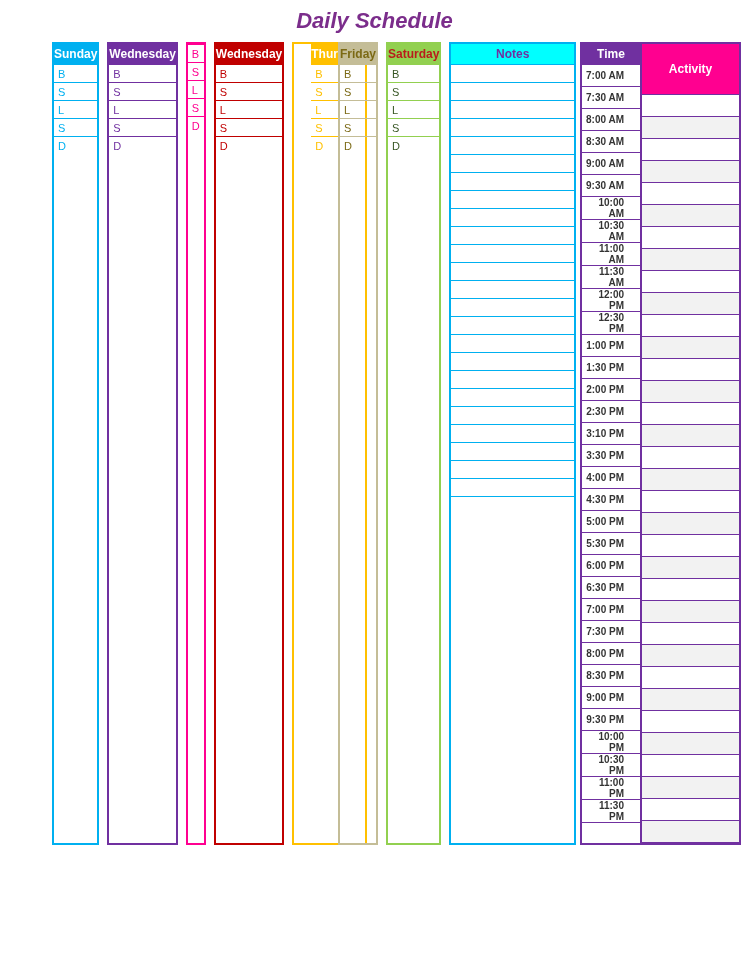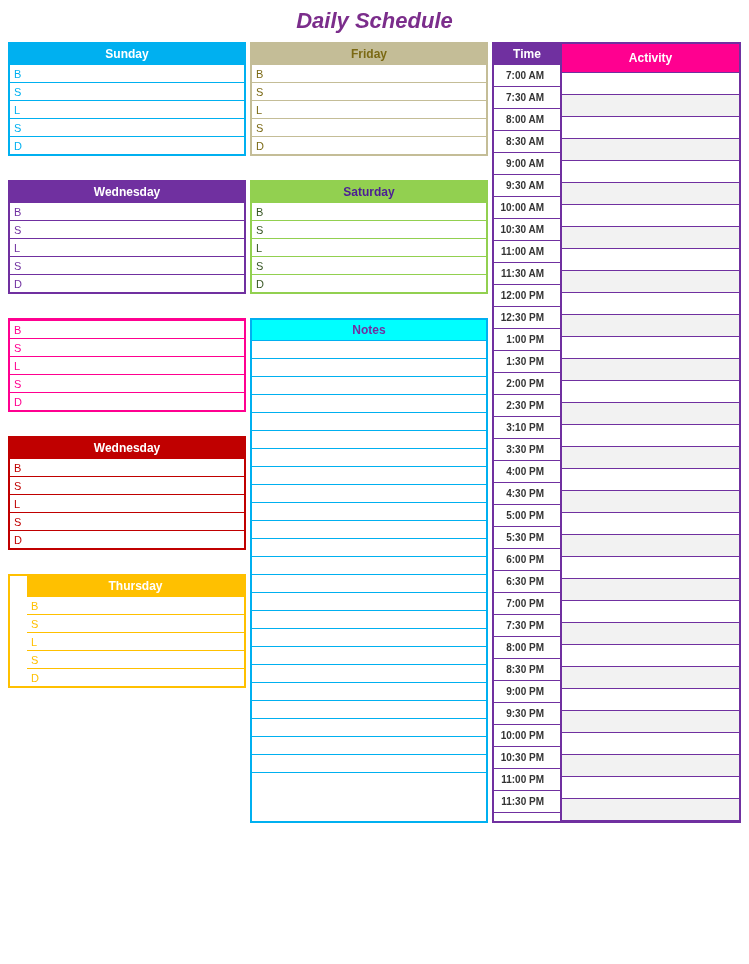--- a/index.html
+++ b/index.html
@@ -18,24 +18,24 @@
       font-weight: bold;
       margin-bottom: 8px;
       font-style: italic;
     }
     .main-layout {
       display: flex;
       gap: 4px;
     }
     .left-col {
       display: flex;
-      flex-direction: column;
-      gap: 24px;
+      gap: 8px;
       width: 238px;
       flex-shrink: 0;
+      margin-left: 44px;
     }
     .day-block {
       border: 2px solid;
     }
     .day-header {
       text-align: center;
       font-weight: bold;
       color: white;
       padding: 3px 0;
       font-size: 12px;
@@ -74,34 +74,34 @@
     .thursday .day-header { background: #FFC000; }
     .thursday .day-row { border-color: #FFC000; color: #FFC000; }
 
     
     .friday { border-color: #C4BD97; }
     .friday .day-header { background: #C4BD97; color: #7B6914; }
     .friday .day-row { border-color: #C4BD97; color: #7B6914; }
 
     
     .saturday { border-color: #92D050; }
-    .saturday .day-header { background: #92D050; color: #4c1d95; }
+    .saturday .day-header { background: #92D050; color: #b91c1c; }
     .saturday .day-row { border-color: #92D050; color: #375623; }
 
     
     .notes-block { border: 2px solid #00B0F0; }
     .notes-header { background: #00FFFF; text-align: center; font-weight: bold; color: #7030A0; padding: 3px 0; font-size: 12px; }
     .notes-row { border-top: 1px solid #00B0F0; min-height: 18px; }
     .right-cols {
       display: flex;
       flex: 1;
       border: 2px solid #7030A0;
     }
     .time-col {
-      width: 68px;
+      width: 60px;
       flex-shrink: 0;
       border-right: 2px solid #7030A0;
     }
     .time-header {
       background: #7030A0;
       color: white;
       text-align: center;
       font-weight: bold;
       padding: 3px 0;
       font-size: 12px;
@@ -120,21 +120,21 @@
       color: #333;
     }
     .activity-col {
       flex: 1;
     }
     .activity-header {
       background: #FF0090;
       color: white;
       text-align: center;
       font-weight: bold;
-      padding: 7px 0;
+      padding: 18px 0;
       font-size: 12px;
       border-bottom: 1px solid #7030A0;
     }
     .activity-cell {
       border-bottom: 1px solid #7030A0;
       min-height: 22px;
     }
     .activity-cell:nth-child(odd) { background: #F2F2F2; }
     .activity-cell:nth-child(even) { background: white; }
   </style>

